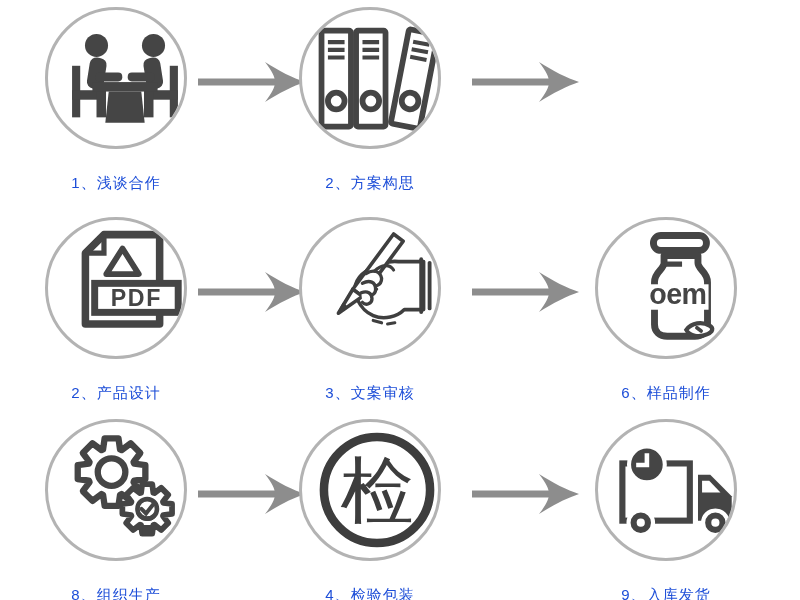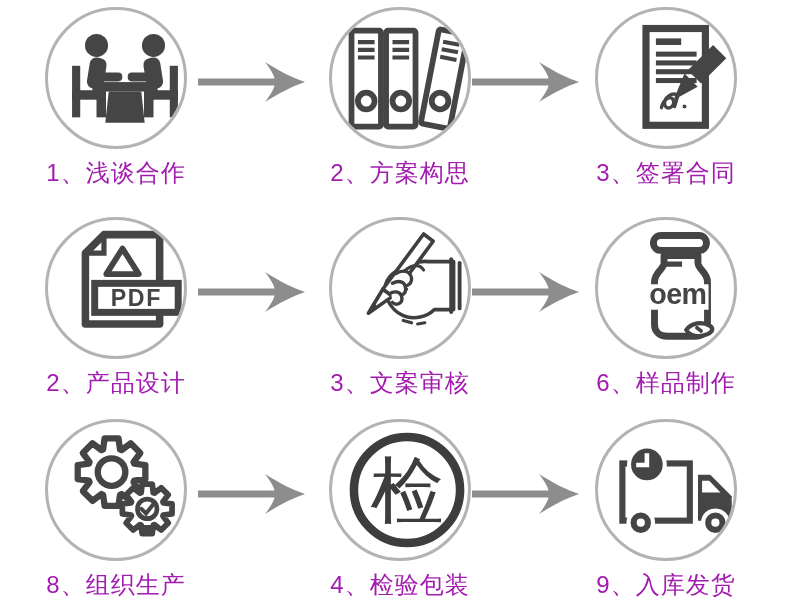--- a/index.html
+++ b/index.html
@@ -2,23 +2,23 @@
 <html><head>
 <meta charset="utf-8">
 <title>Process Flow</title>
 <style>
   html,body{margin:0;padding:0;background:#ffffff;}
   .canvas{position:relative;width:800px;height:600px;background:#ffffff;overflow:hidden;
           font-family:"Liberation Sans","DejaVu Sans",sans-serif;}
   .unit{position:absolute;width:160px;display:flex;flex-direction:column;align-items:center;}
   .circle{width:142px;height:142px;box-sizing:border-box;border:3px solid #b3b3b3;border-radius:50%;
           background:#ffffff;display:flex;align-items:center;justify-content:flex-end;overflow:hidden;}
-  .label{margin-top:10px;font-size:24px;line-height:28px;color:#a21caf;letter-spacing:1px;white-space:nowrap;}
+  .label{margin-top:20px;font-size:15px;line-height:28px;color:#1d4ed8;letter-spacing:1px;white-space:nowrap;}
   .arrow{position:absolute;width:108px;height:40px;}
-  .c1{left:36px}.c2{left:320px}.c3{left:586px}
+  .c1{left:36px}.c2{left:290px}.c3{left:586px}
   .r1{top:7px}.r2{top:217px}.r3{top:419px}
   .a1{left:198px}.a2{left:472px}
   .ar1{top:62px}.ar2{top:272px}.ar3{top:474px}
   .icon-text{font-family:"Liberation Sans","DejaVu Sans",sans-serif;font-weight:bold;fill:#454545;}
   svg{display:block;}
 </style>
 </head>
 <body>
 
 <div class="canvas">
@@ -71,39 +71,20 @@
       </svg>
     </div>
     <div class="label">2、方案构思</div>
   </div>
 
   <svg class="arrow a2 ar1" viewBox="0 0 108 40">
     <rect x="0" y="16.5" width="80" height="7" fill="#8d8d8d"></rect>
     <path d="M67,0 C81,9 95,16 107,20 C95,24 81,31 67,40 C74,31 77,25 77,20 C77,15 74,9 67,0 Z" fill="#8d8d8d"></path>
   </svg>
 
-  <div class="unit r1 c3">
-    <div class="circle">
-      <svg width="110" height="110" viewBox="0 0 100 100">
-        <rect x="20" y="5" width="54" height="88" fill="#ffffff" stroke="#454545" stroke-width="6.5"></rect>
-        <g fill="#454545">
-          <rect x="29" y="14" width="23" height="6"></rect>
-          <rect x="29" y="26" width="37" height="4.6"></rect>
-          <rect x="29" y="34" width="37" height="4.6"></rect>
-          <rect x="29" y="42" width="37" height="4.6"></rect>
-          <rect x="29" y="50" width="37" height="4.6"></rect>
-          <path d="M81,20 L93,32 L70,55 L58,43 Z"></path>
-          <path d="M55,46 L67,58 L45,70 Z"></path>
-        </g>
-        <path d="M34,77 C36,68 44,65 45,71 C46,77 38,80 37,74 C36,68 44,62 49,66 L46,76" fill="none" stroke="#454545" stroke-width="3" stroke-linecap="round"></path>
-        <circle cx="55" cy="76" r="1.8" fill="#454545"></circle>
-      </svg>
-    </div>
-    <div class="label">3、签署合同</div>
-  </div>
 
   <div class="unit r2 c1">
     <div class="circle">
       <svg width="116" height="116" viewBox="0 0 100 100">
         <path d="M31,4 L79,4 L79,81 L15,81 L15,20 Z" fill="#ffffff" stroke="#454545" stroke-width="6.5" stroke-linejoin="round"></path>
         <path d="M31,4 L31,20 L15,20" fill="none" stroke="#454545" stroke-width="4.5"></path>
         <path d="M47,16 L61,38 L33,38 Z" fill="none" stroke="#454545" stroke-width="5" stroke-linejoin="round"></path>
         <rect x="23" y="46" width="72" height="25" fill="#ffffff" stroke="#454545" stroke-width="6"></rect>
         <text class="icon-text" x="59" y="65.5" font-size="20" letter-spacing="1.5" text-anchor="middle">PDF</text>
       </svg>

